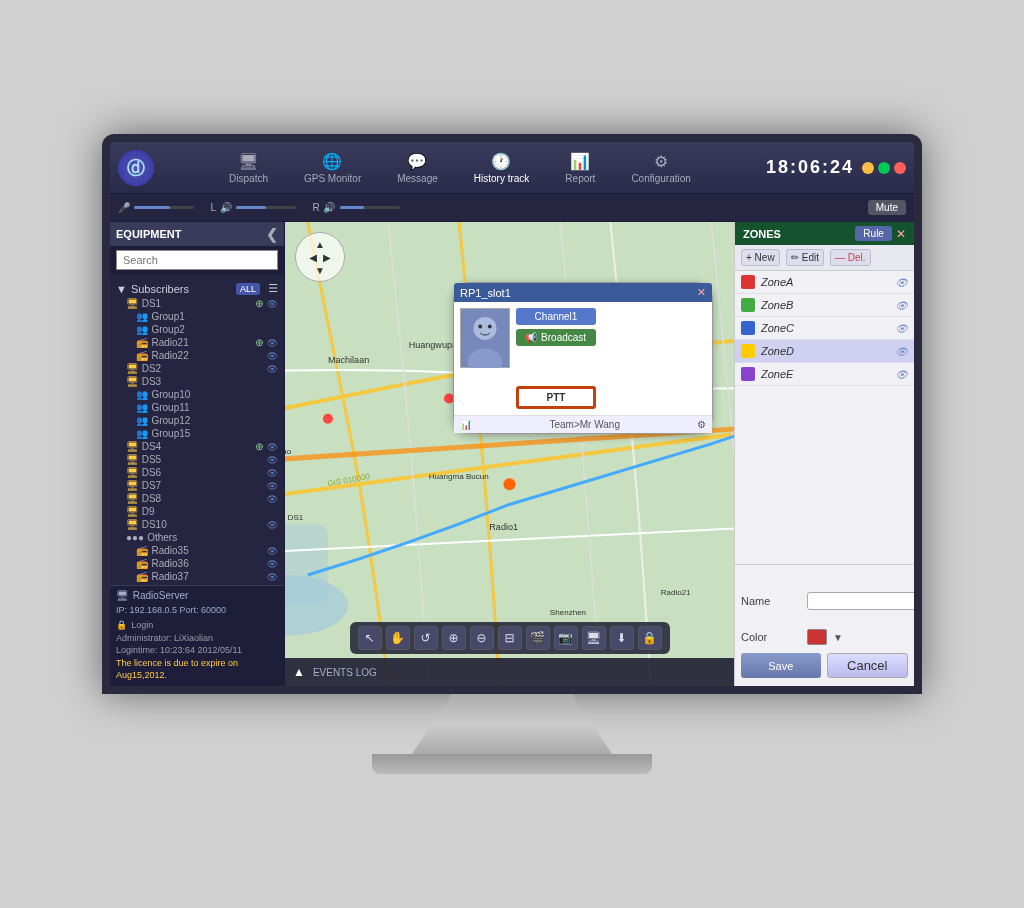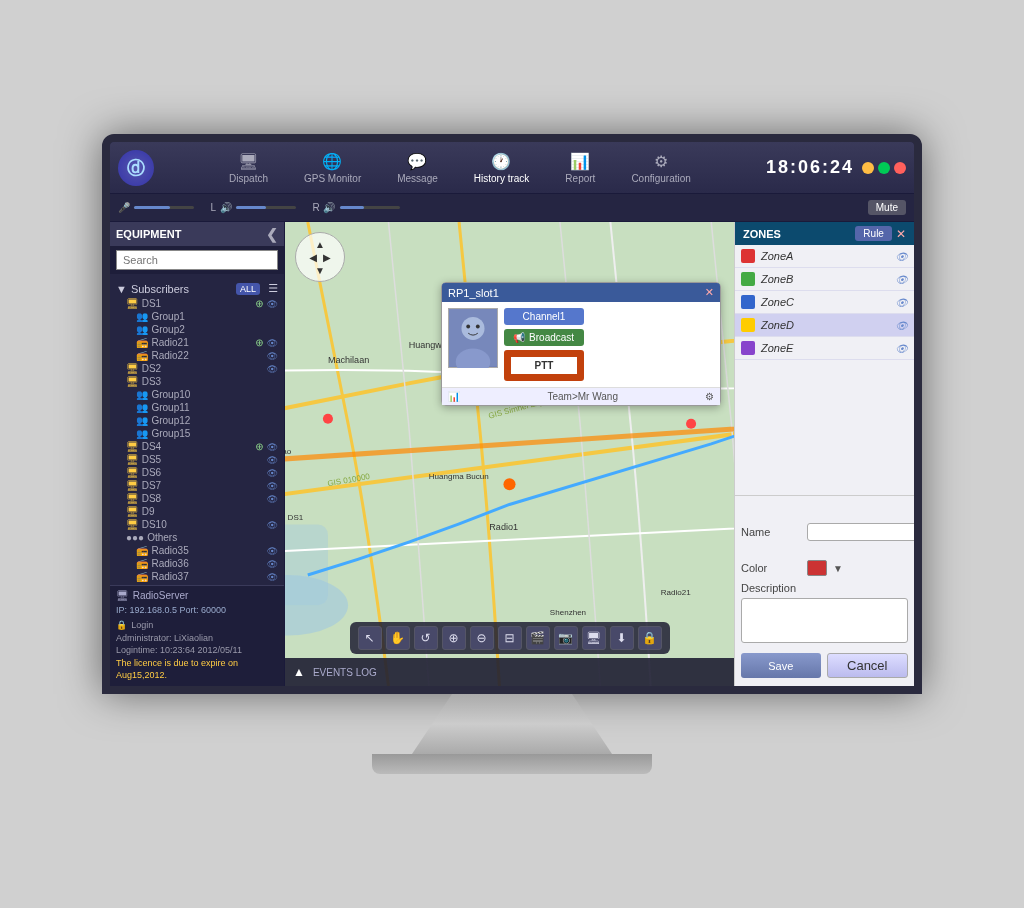--- a/index.html
+++ b/index.html
@@ -325,25 +325,25 @@
 
     .map-roads svg {
       width: 100%;
       height: 100%;
     }
 
     
     .map-popup {
       position: absolute;
       top: 60px;
-      left: 156px;
+      left: 168px;
       background: #fff;
       border: 1px solid #999;
-      border-radius: 5px;
-      width: 280px;
+      border-radius: 16px;
+      width: 260px;
       box-shadow: 0 2px 8px rgba(0,0,0,0.3);
       z-index: 10;
     }
 
     .popup-header {
       background: #3a5a9a;
       color: #fff;
       padding: 3px 6px;
       font-size: 11px;
       display: flex;
@@ -395,21 +395,21 @@
       color: #fff;
       border: none;
       padding: 3px 6px;
       font-size: 10px;
       border-radius: 3px;
       cursor: pointer;
       text-align: center;
     }
 
     .popup-btn.green { background: #448844; }
-    .popup-btn.ptt { background: transparent; color: #333; border: 7px solid #c2410c; font-weight: bold; }
+    .popup-btn.ptt { background: transparent; color: #333; border: 3px solid #c2410c; font-weight: bold; margin-top: 36px; }
 
     .popup-footer {
       background: #eef;
       padding: 3px 6px;
       font-size: 10px;
       color: #555;
       display: flex;
       align-items: center;
       justify-content: space-between;
       border-top: 1px solid #ddd;
@@ -489,21 +489,21 @@
       width: 180px;
       background: #f0f0f5;
       display: flex;
       flex-direction: column;
       flex-shrink: 0;
       border-left: 1px solid #ccc;
       font-size: 11px;
     }
 
     .zones-header {
-      background: #0c4a6e;
+      background: #14532d;
       color: #fff;
       padding: 4px 8px;
       display: flex;
       align-items: center;
       justify-content: space-between;
       font-size: 11px;
       font-weight: bold;
     }
 
     .zones-toolbar {
@@ -1029,20 +1029,25 @@
         </div>
 
         <div class="zones-panel">
           <div class="zones-header">
             <span>ZONES</span>
             <div style="display:flex;gap:4px;align-items:center;">
               <button class="rule-btn">Rule</button>
               <button class="x-btn">✕</button>
             </div>
           </div>
+          <div class="zones-toolbar">
+            <button class="zone-tool-btn">+ New</button>
+            <button class="zone-tool-btn">✏ Edit</button>
+            <button class="zone-tool-btn del">— Del.</button>
+          </div>
           <div class="zones-list">
             <div class="zone-item">
               <div class="zone-color" style="background:#dd3333;"></div>
               <span class="zone-name">ZoneA</span>
               <span class="zone-eye">👁</span>
             </div>
             <div class="zone-item">
               <div class="zone-color" style="background:#44aa44;"></div>
               <span class="zone-name">ZoneB</span>
               <span class="zone-eye">👁</span>
@@ -1066,24 +1071,20 @@
 
           <div class="zones-form">
             <div class="form-row">
               <span class="form-label">Name</span>
               <input class="form-input" type="text" style="">
             </div>
             <div class="form-row">
               <span class="form-label">Color</span>
               <div class="color-swatch"></div>
               <span class="color-arrow">▼</span>
-            </div>
-            <div>
-              <div class="form-desc-label">Description</div>
-              <textarea class="form-textarea" style=""></textarea>
             </div>
             <div class="form-buttons">
               <button class="btn-save">Save</button>
               <button class="btn-cancel">Cancel</button>
             </div>
           </div>
         </div>
 
       </div>
     </div>

